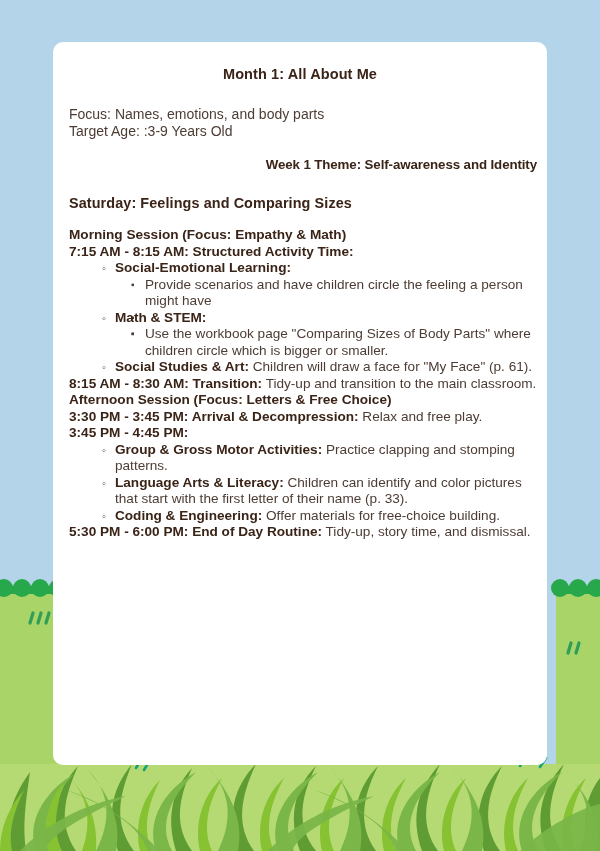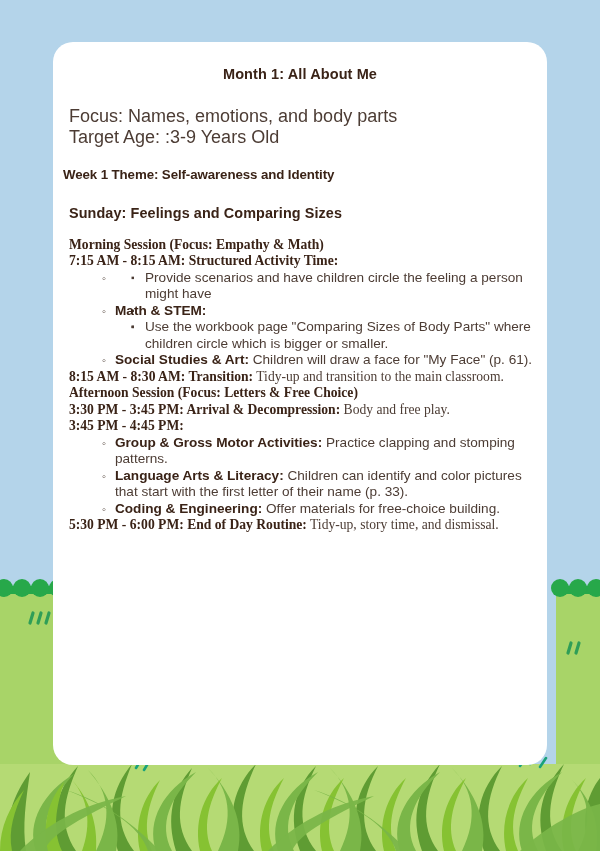--- a/index.html
+++ b/index.html
@@ -33,21 +33,21 @@
   }
 
   
   .card {
     position: absolute;
     left: 53px;
     top: 42px;
     width: 494px;
     height: 723px;
     background: #ffffff;
-    border-radius: 20px;
+    border-radius: 10px;
     z-index: 5;
     box-sizing: border-box;
     padding: 18px 8px 10px 8px;
     overflow: hidden;
   }
 
   .card-inner {
     padding: 0 2px;
   }
 
@@ -59,27 +59,27 @@
     color: #3a2317;
     letter-spacing: .1px;
     margin: 5px 0 0 0;
     line-height: 1.25;
   }
 
   .meta-block {
     margin: 23px 0 12px 0;
     padding-left: 6px;
     color: #4c3c34;
-    font-size: 18px;
+    font-size: 14px;
     line-height: 1.18;
   }
   .meta-line { white-space: nowrap; }
 
   .week-theme {
-    text-align: left;
+    text-align: right;
     font-weight: bold;
     font-size: 13.3px;
     color: #3a2317;
     margin: 18px 0 12px 0;
     letter-spacing: -.1px;
   }
 
   .day-title {
     font-weight: bold;
     font-size: 14.4px;
@@ -94,21 +94,21 @@
     color: #4c3c34;
     font-size: 13.6px;
     line-height: 1.215;
   }
 
   .sess-head {
     font-weight: bold;
     color: #3a2317;
   }
 
-  .line { margin: 0; font-family: Liberation Serif, serif; }
+  .line { margin: 0; }
 
   .lbl {
     font-weight: bold;
     color: #3a2317;
   }
 
   
   ul.lvl1 {
     list-style: none;
     margin: 0;
@@ -266,34 +266,34 @@
 
       <div class="doc-title">Month 1: All About Me</div>
 
       <div class="meta-block">
         <div class="meta-line">Focus: Names, emotions, and body parts</div>
         <div class="meta-line">Target Age: :3-9 Years Old</div>
       </div>
 
       <div class="week-theme">Week 1 Theme: Self-awareness and Identity</div>
 
-      <div class="day-title">Sunday: Feelings and Comparing Sizes</div>
+      <div class="day-title">Saturday: Feelings and Comparing Sizes</div>
 
       <div class="body-flow">
 
         <div class="line sess-head">Morning Session (Focus: Empathy &amp; Math)</div>
 
 
         <div class="line lbl">7:15 AM - 8:15 AM: Structured Activity Time:</div>
 
         <ul class="lvl1">
 
           <li>
             <span class="bmark">◦</span>
-            <span></span>
+            <span class="lbl">Social-Emotional Learning:</span><span></span>
             <ul class="lvl2">
               <li>
                 <span class="bmark">▪</span>
                 <span>Provide scenarios and have children circle the feeling a person might have</span>
               </li>
               <li>
                 <span class="bmark">▪</span>
               </li>
             </ul>
           </li>
@@ -318,21 +318,21 @@
           </li>
         </ul>
 
         <div class="line">
           <span class="lbl">8:15 AM - 8:30 AM: Transition:</span><span> Tidy-up and transition to the main classroom.</span>
         </div>
 
         <div class="line sess-head">Afternoon Session (Focus: Letters &amp; Free Choice)</div>
 
         <div class="line">
-          <span class="lbl">3:30 PM - 3:45 PM: Arrival &amp; Decompression:</span><span> Body and free play.</span>
+          <span class="lbl">3:30 PM - 3:45 PM: Arrival &amp; Decompression:</span><span> Relax and free play.</span>
         </div>
 
         <div class="line lbl">3:45 PM - 4:45 PM:</div>
 
         <ul class="lvl1">
           <li>
             <span class="bmark">◦</span>
             <span class="lbl">Group &amp; Gross Motor Activities:</span><span> Practice clapping and stomping patterns.</span>
           </li>
           <li>

